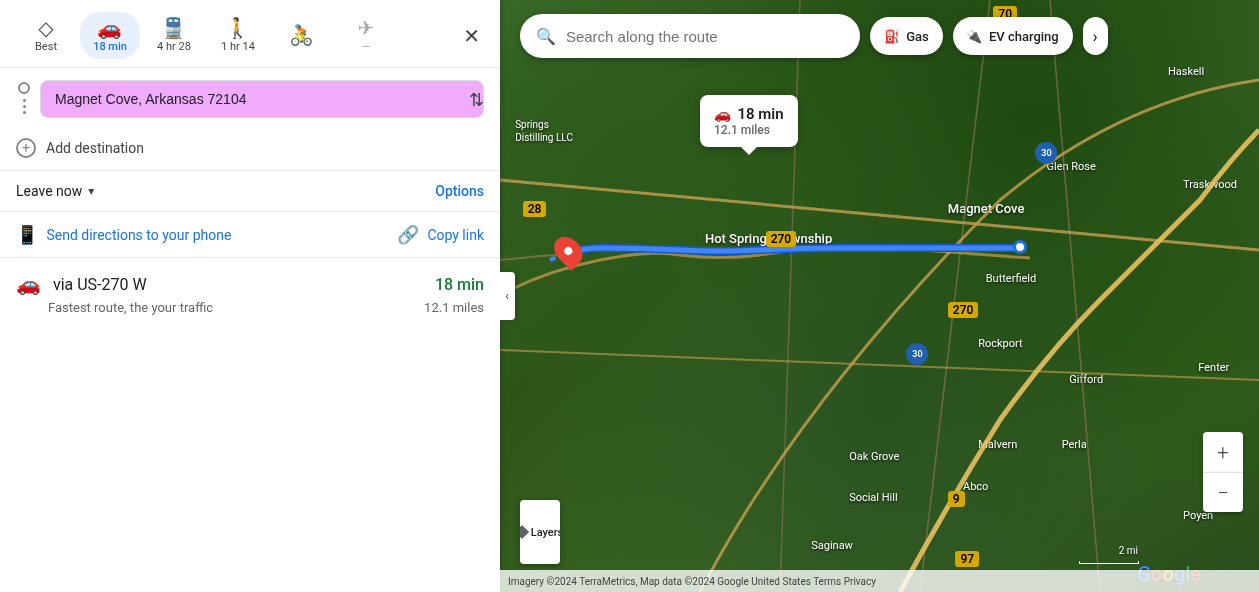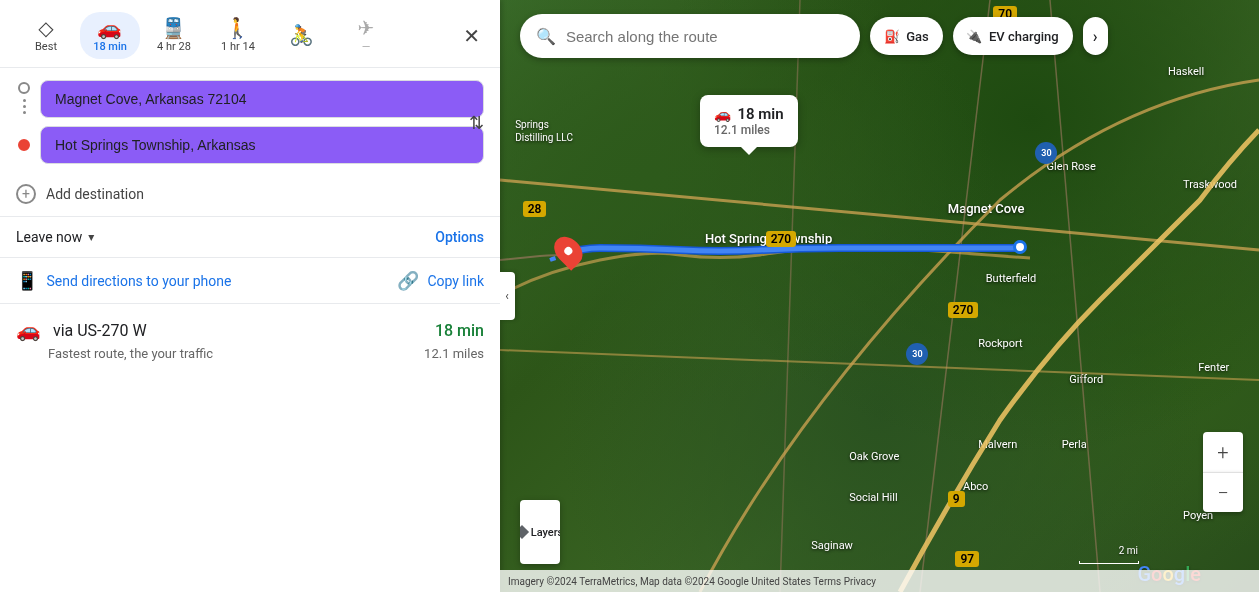--- a/index.html
+++ b/index.html
@@ -94,21 +94,21 @@
       border-color: #ea4335;
     }
     .route-input {
       flex: 1;
       padding: 10px 14px;
       border: 1px solid #dadce0;
       border-radius: 8px;
       font-size: 14px;
       color: #202124;
       outline: none;
-      background: #8b5cf6;
+      background: #f0abfc;
     }
     .swap-btn {
       position: absolute;
       right: 16px;
       top: 50%;
       transform: translateY(-50%);
       cursor: pointer;
       font-size: 18px;
       color: #444;
     }
@@ -621,26 +621,20 @@
     <div class="input-row">
       <div style="display:flex;flex-direction:column;align-items:center;gap:3px;flex-shrink:0;width:16px;">
         <div class="input-dot"></div>
         <div class="vertical-dots">
           <span></span>
             <span></span>
             <span></span>
         </div>
       </div>
       <input type="text" class="route-input" value="Magnet Cove, Arkansas 72104" style="">
-    </div>
-    <div class="input-row">
-      <div style="flex-shrink:0;width:16px;display:flex;justify-content:center;">
-        <div class="input-dot destination"></div>
-      </div>
-      <input type="text" class="route-input" value="Hot Springs Township, Arkansas" style="">
     </div>
     <div class="swap-btn">⇅</div>
   </div>
 
   <div class="add-destination">
     <div class="plus-icon">+</div>
     <span>Add destination</span>
   </div>
 
   <div class="leave-options">

